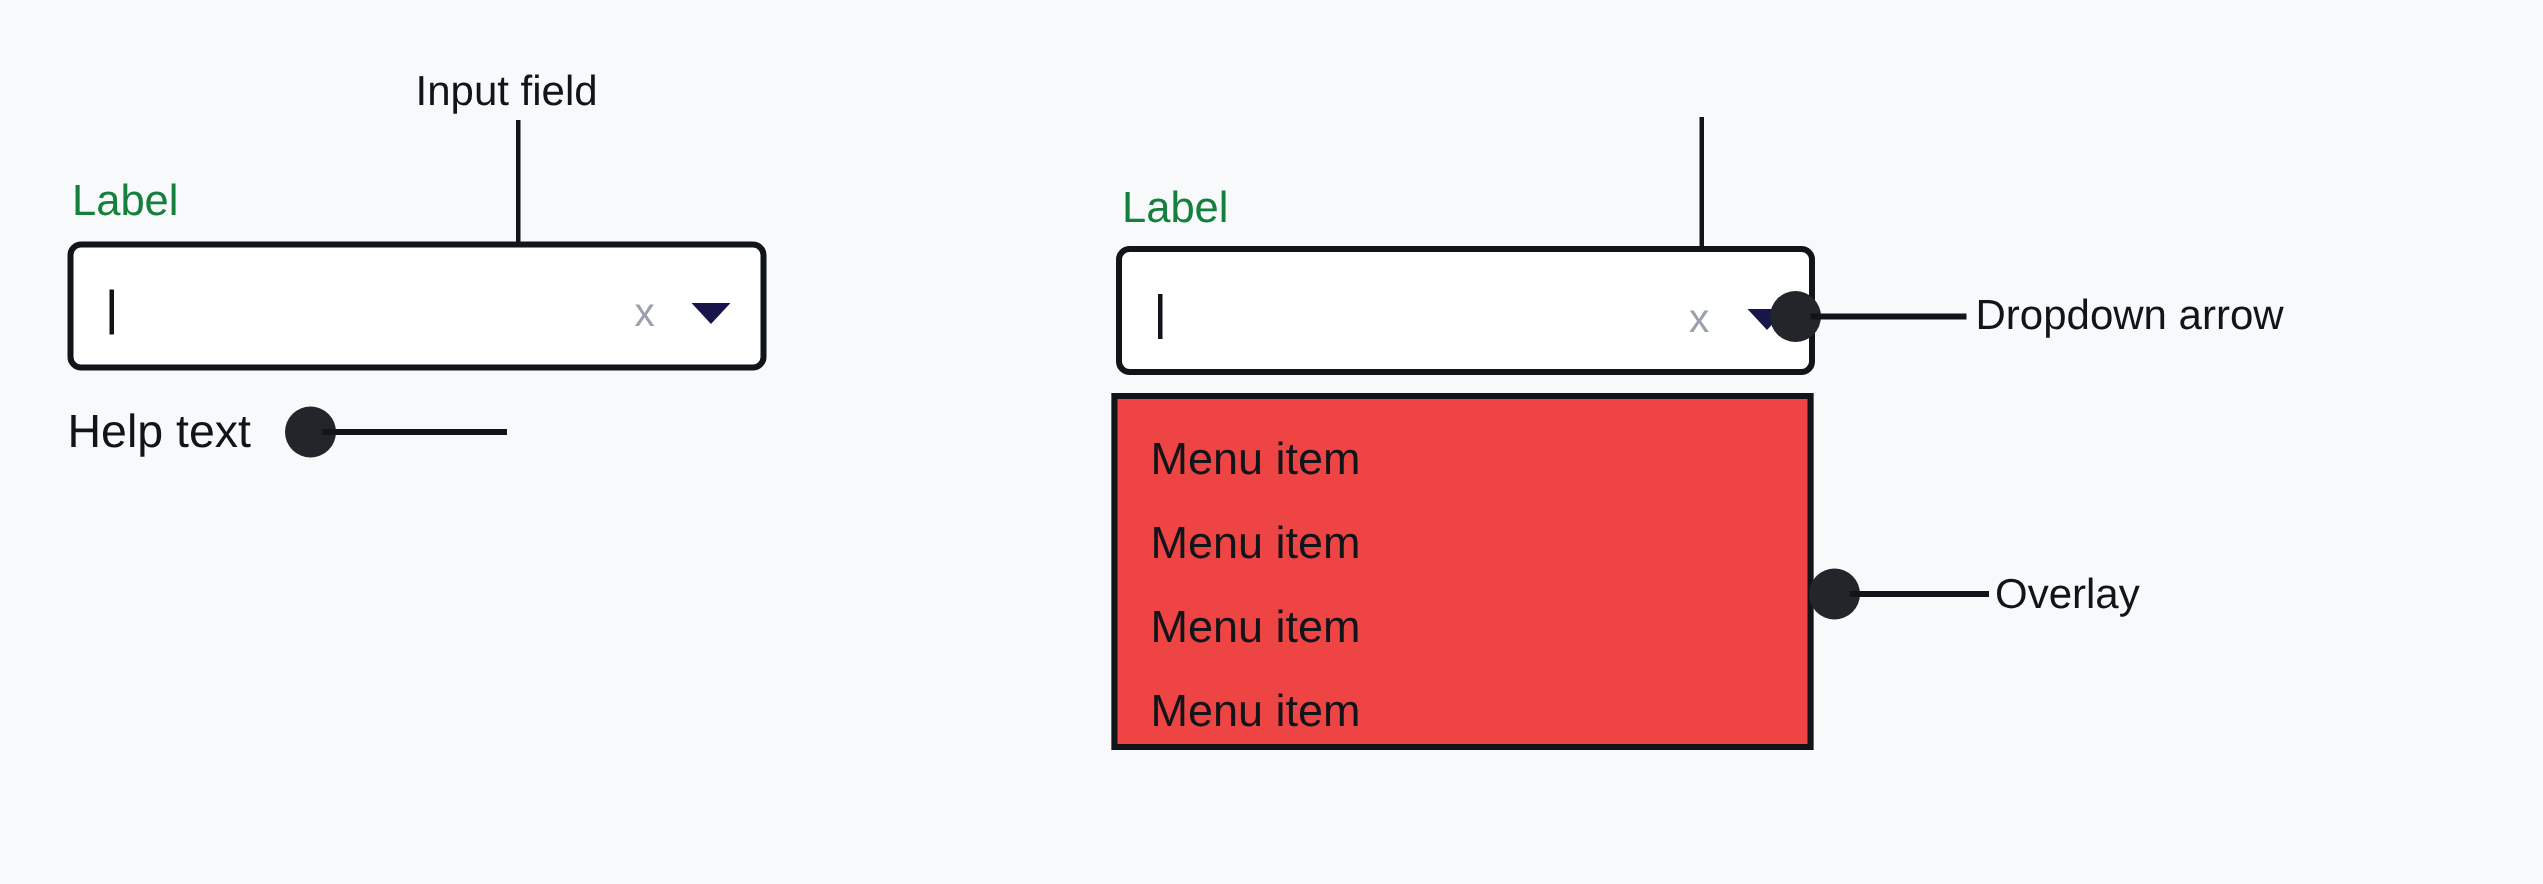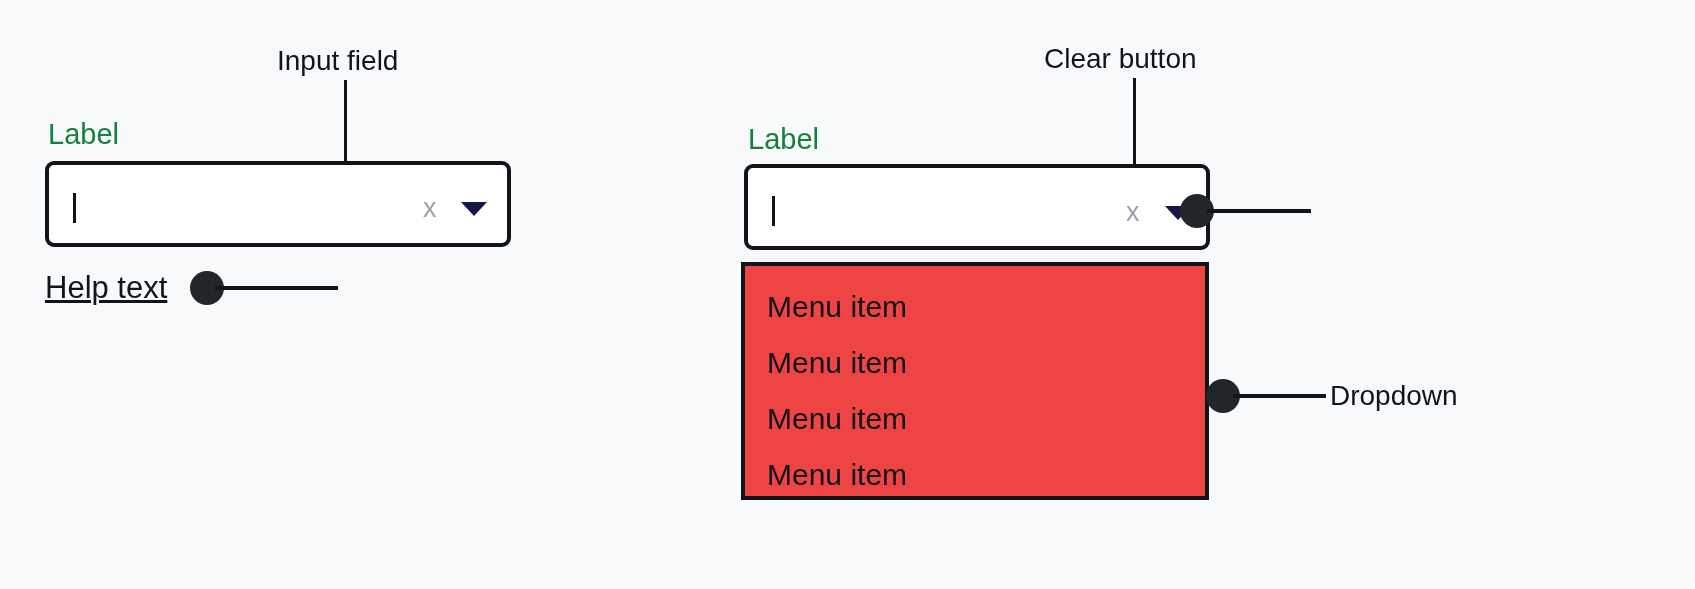--- a/index.html
+++ b/index.html
@@ -115,43 +115,43 @@
   <div class="dot" style="left:329px; top:167px;"></div>
 
   <div class="field-label" style="left:48px; top:120px;">Label</div>
 
   <div class="input-box" style="left:45px; top:161px; width:466px; height:86px;">
     <div class="caret" style="left:24px; top:28px; height:30px;"></div>
     <span class="clear-x" style="left:374px; top:30px;">x</span>
     <span class="arrow-tri" style="left:412px; top:37px;"></span>
   </div>
 
-  <div class="help-text" style="left:45px; top:272px;text-decoration:underline;">Help text</div>
+  <div class="help-text" style="left:45px; top:272px;">Help text</div>
   <div class="dot" style="left:190px; top:271px;"></div>
   <div class="leader-h" style="left:215px; top:286px; width:123px;"></div>
 
-  <div class="callout-label" style="left:1044px; top:45px;">Clear button</div>
   <div class="leader-v" style="left:1133px; top:78px; height:100px;"></div>
   <div class="dot" style="left:1117px; top:170px;"></div>
 
   <div class="field-label" style="left:748px; top:125px;">Label</div>
 
   <div class="input-box" style="left:744px; top:164px; width:466px; height:86px;">
     <div class="caret" style="left:24px; top:28px; height:30px;"></div>
     <span class="clear-x" style="left:378px; top:31px;">x</span>
     <span class="arrow-tri" style="left:417px; top:38px;"></span>
   </div>
 
   <div class="dot" style="left:1180px; top:194px;"></div>
   <div class="leader-h" style="left:1207px; top:209px; width:104px;"></div>
+  <div class="callout-label" style="left:1317px; top:196px;">Dropdown arrow</div>
 
   <div class="overlay-menu" style="left:741px; top:262px; width:468px; height:238px;">
     <div class="menu-item" style="top:26px;">Menu item</div>
     <div class="menu-item" style="top:82px;">Menu item</div>
     <div class="menu-item" style="top:138px;">Menu item</div>
     <div class="menu-item" style="top:194px;">Menu item</div>
   </div>
 
   <div class="dot" style="left:1206px; top:379px;"></div>
   <div class="leader-h" style="left:1233px; top:394px; width:93px;"></div>
-  <div class="callout-label" style="left:1330px; top:382px;">Dropdown</div>
+  <div class="callout-label" style="left:1330px; top:382px;">Overlay</div>
 
 </div>
 
 </body></html>

